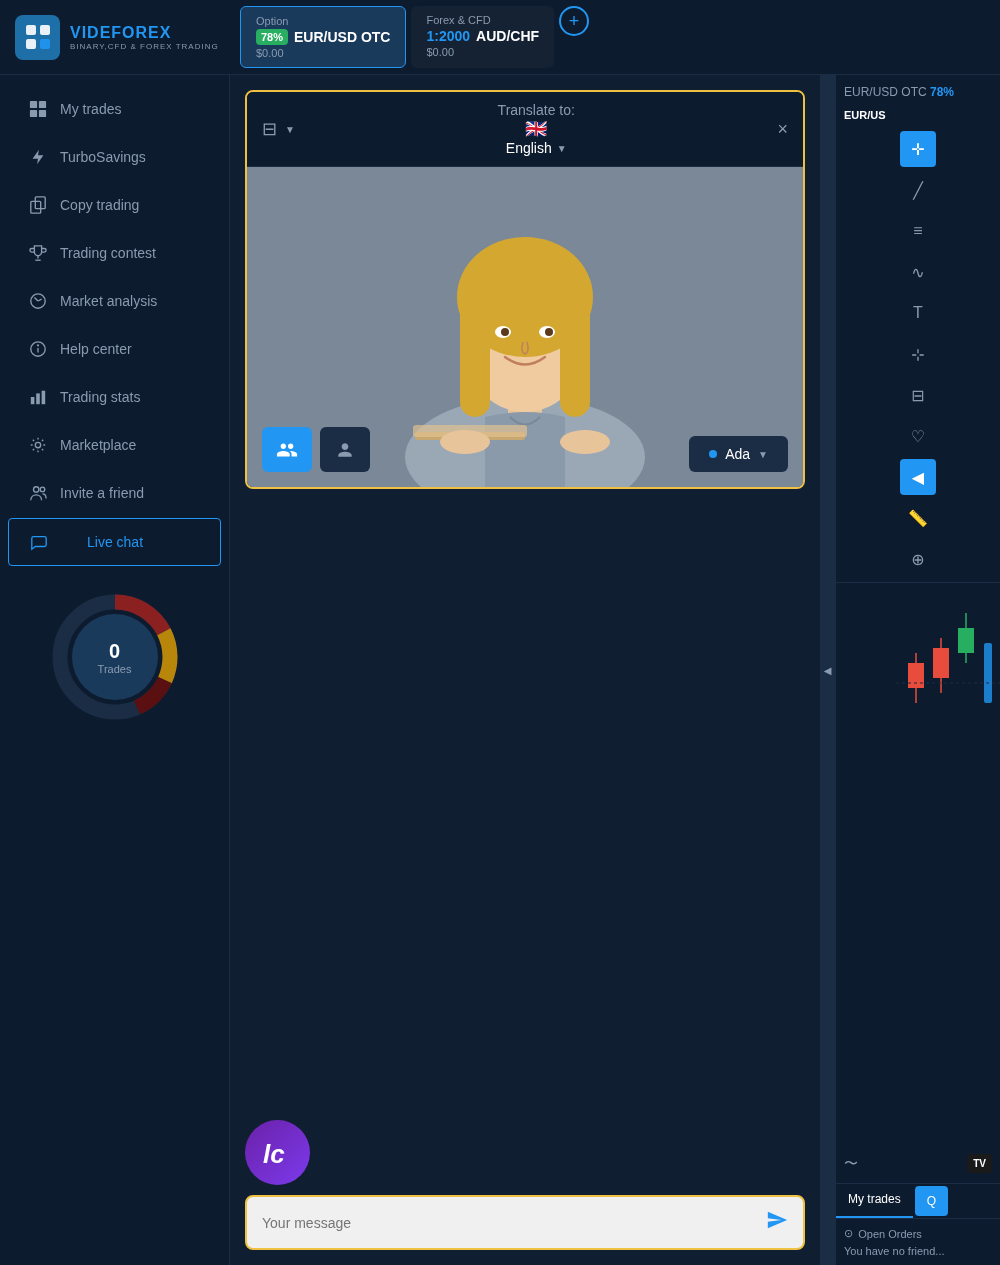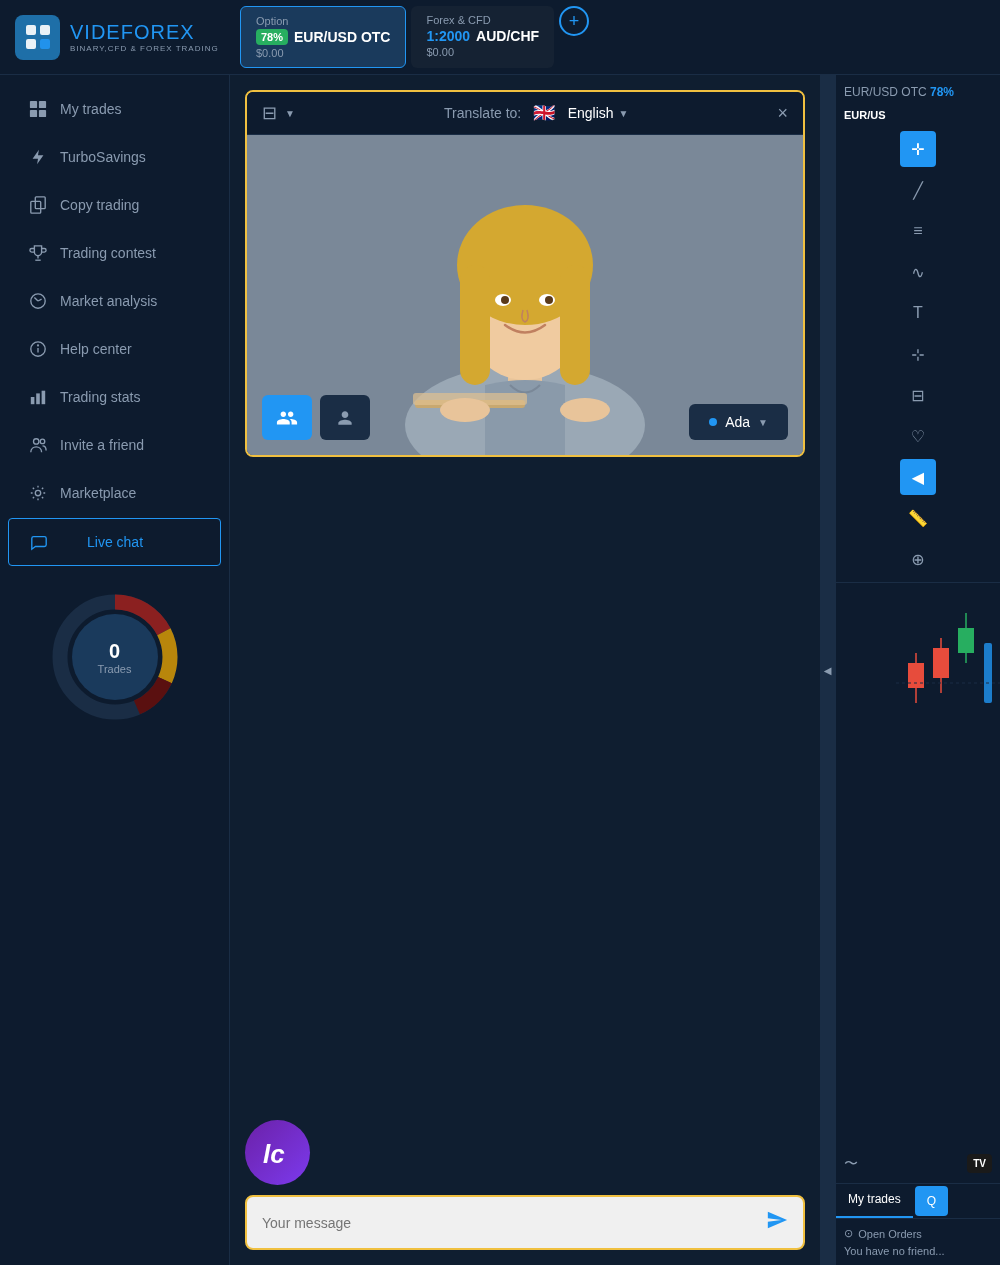--- a/index.html
+++ b/index.html
@@ -40,22 +40,22 @@
       justify-content: center;
       font-size: 20px;
       font-weight: bold;
       color: #fff;
     }
     .logo-text {
       display: flex;
       flex-direction: column;
     }
     .logo-name {
-      font-size: 20px;
-      font-weight: normal;
+      font-size: 16px;
+      font-weight: bold;
       color: #fff;
       letter-spacing: 1px;
     }
     .logo-name span { color: #2196f3; }
     .logo-subtitle {
       font-size: 8px;
       color: #8a9bb0;
       letter-spacing: 1px;
     }
     .header-tabs {
@@ -235,23 +235,24 @@
       align-items: center;
       gap: 8px;
     }
     .window-icon {
       font-size: 18px;
       color: #8a9bb0;
     }
     .popup-center {
       display: flex;
       align-items: center;
-      gap: 12px;
+      gap: 0;
       font-size: 14px;
       color: #8a9bb0;
+      flex-direction: column;
     }
     .flag-emoji { font-size: 18px; }
     .lang-select {
       display: flex;
       align-items: center;
       gap: 5px;
       color: #fff;
       font-size: 14px;
       cursor: pointer;
     }
@@ -598,37 +599,37 @@
             <rect x="8" y="6" width="4" height="12"></rect>
             <rect x="14" y="3" width="4" height="15"></rect>
           </svg>
       </div>
       <span>Trading stats</span>
     </div>
 
     <div class="nav-item">
       <div class="nav-icon">
         <svg viewBox="0 0 20 20" fill="none" stroke="#8a9bb0" stroke-width="1.5">
+            <circle cx="10" cy="10" r="3"></circle>
+            <path d="M10 2v2M10 16v2M2 10h2M16 10h2M4.22 4.22l1.42 1.42M14.36 14.36l1.42 1.42M4.22 15.78l1.42-1.42M14.36 5.64l1.42-1.42"></path>
+          </svg>
+      </div>
+      <span>Marketplace</span>
+    </div>
+
+    <div class="nav-item">
+      <div class="nav-icon">
+        <svg viewBox="0 0 20 20" fill="none" stroke="#8a9bb0" stroke-width="1.5">
             <circle cx="8" cy="6" r="3"></circle>
             <path d="M2 18c0-4 3-6 6-6s6 2 6 6"></path>
             <circle cx="15" cy="6" r="2.5"></circle>
             <path d="M15 11c2 0 4 1.5 4 5"></path>
           </svg>
       </div>
       <span>Invite a friend</span>
-    </div>
-
-    <div class="nav-item">
-      <div class="nav-icon">
-        <svg viewBox="0 0 20 20" fill="none" stroke="#8a9bb0" stroke-width="1.5">
-            <circle cx="10" cy="10" r="3"></circle>
-            <path d="M10 2v2M10 16v2M2 10h2M16 10h2M4.22 4.22l1.42 1.42M14.36 14.36l1.42 1.42M4.22 15.78l1.42-1.42M14.36 5.64l1.42-1.42"></path>
-          </svg>
-      </div>
-      <span>Marketplace</span>
     </div>
 
     <div class="nav-item active">
       <div class="nav-icon">
         <svg viewBox="0 0 20 20" fill="none" stroke="#2196f3" stroke-width="1.5">
             <path d="M4 4h12a2 2 0 012 2v7a2 2 0 01-2 2H6l-4 3V6a2 2 0 012-2z"></path>
           </svg>
       </div>
       <span style="color:#2196f3">Live chat</span>
     </div>

